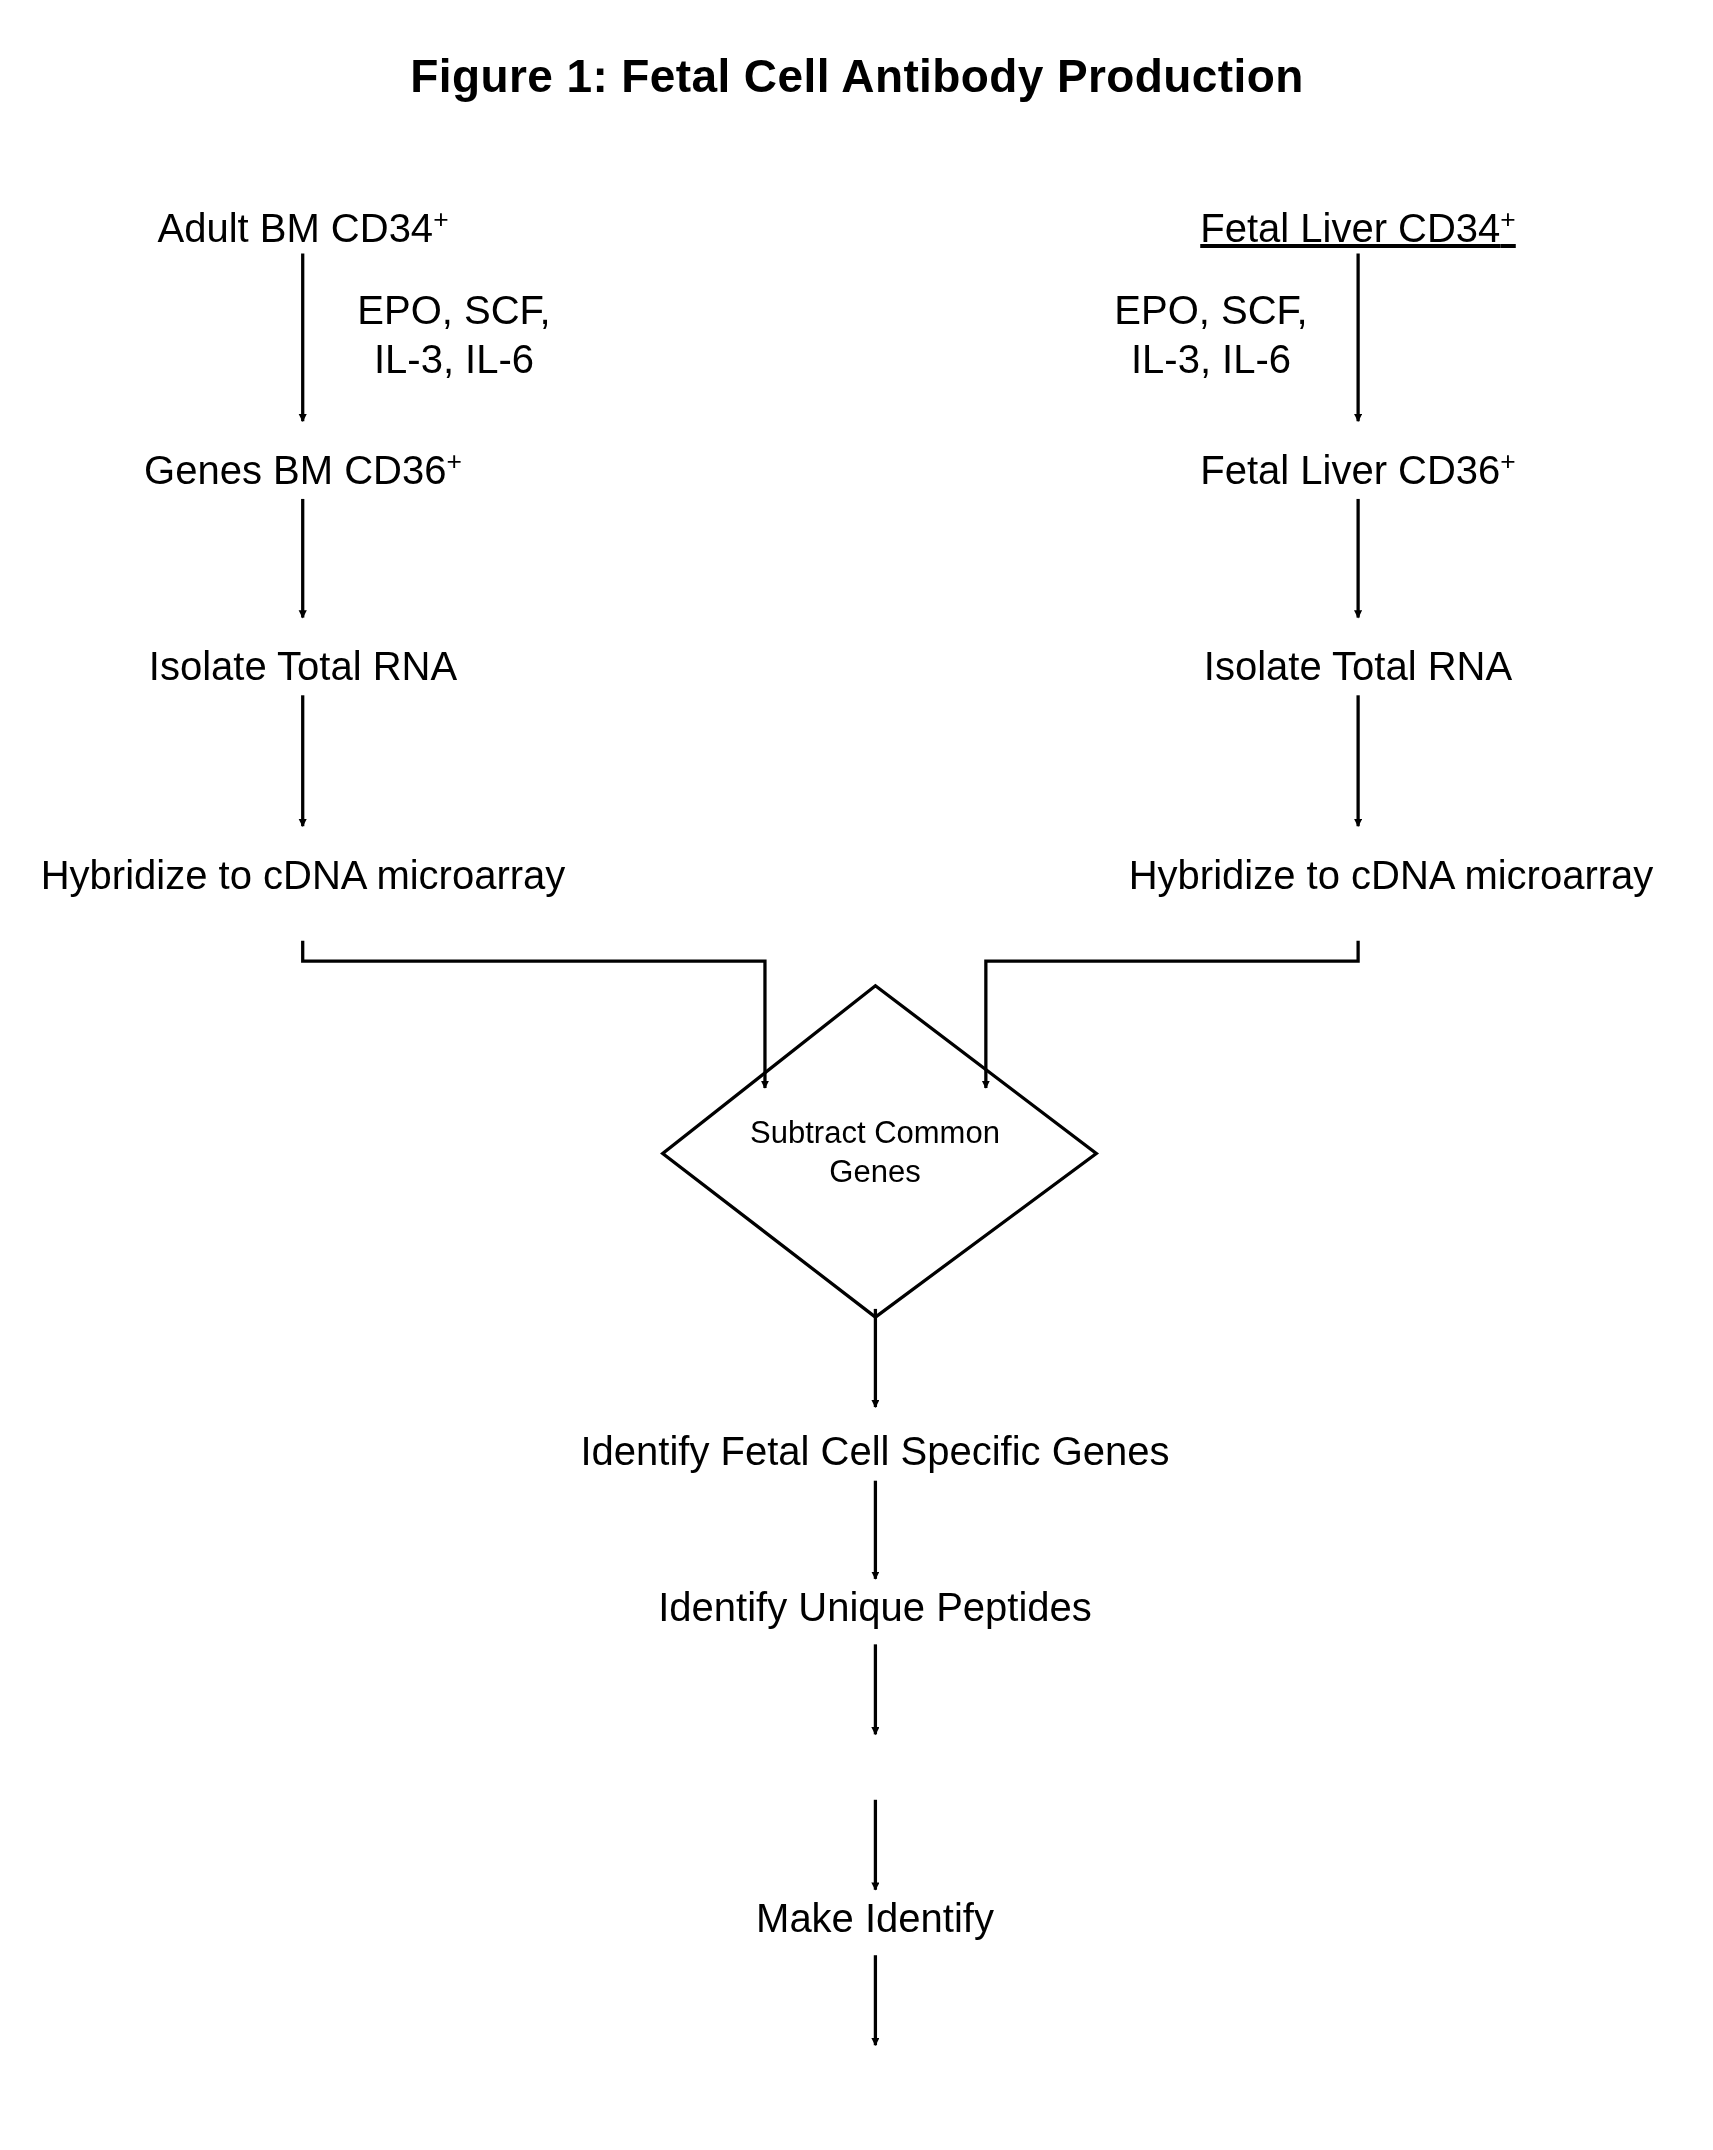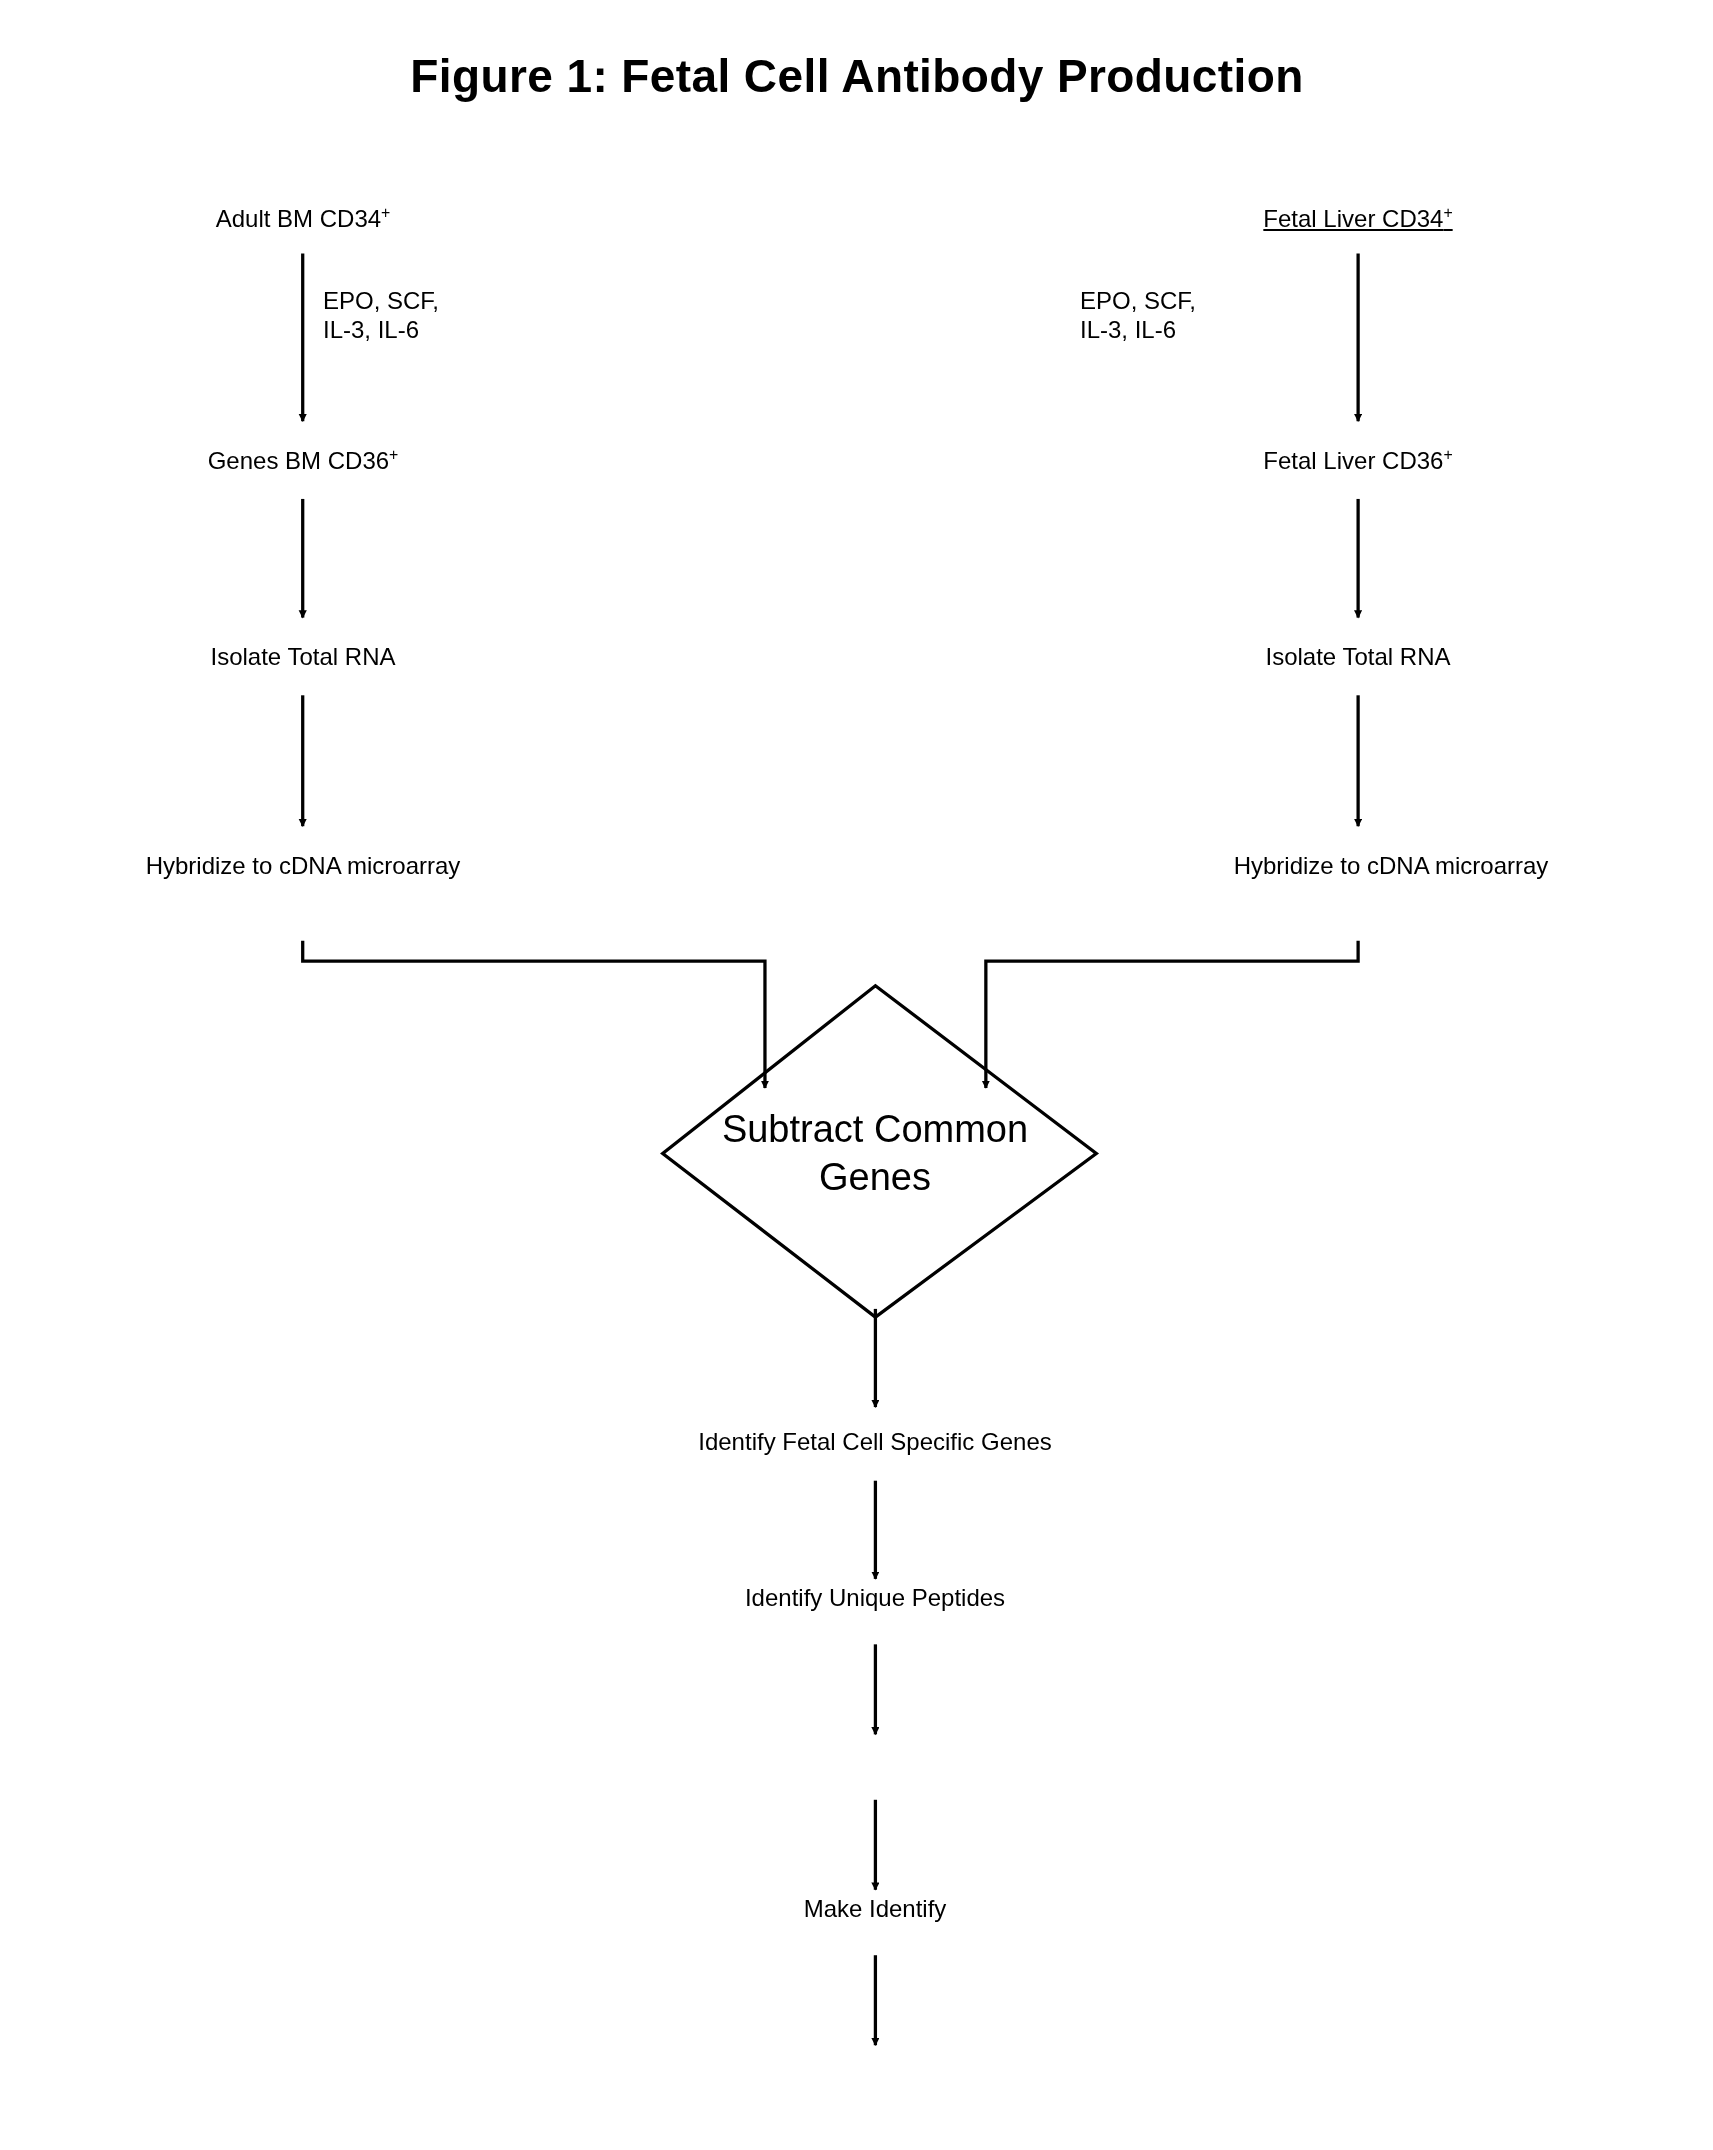--- a/index.html
+++ b/index.html
@@ -27,45 +27,45 @@
     left: 0;
     top: 41px;
     width: 1714px;
     text-align: center;
     font-size: 46px;
     font-weight: bold;
     letter-spacing: 0.4px;
   }
   .node {
     position: absolute;
-    font-size: 24px;
+    font-size: 40px;
     line-height: 1.22;
     white-space: nowrap;
-    text-align: left;
+    text-align: center;
     transform: translateX(-50%);
   }
   .node.multiline {
     white-space: normal;
   }
   .sup {
     font-size: 0.66em;
     vertical-align: super;
     line-height: 0;
   }
   svg.wires {
     position: absolute;
     left: 0;
     top: 0;
     width: 1714px;
     height: 2151px;
     overflow: visible;
   }
   .diamond-label {
     position: absolute;
-    font-size: 38px;
+    font-size: 31px;
     line-height: 1.25;
     text-align: center;
     transform: translate(-50%, -50%);
     width: 344px;
   }
 </style>
 </head>
 <body>
 
 <div id="figure-root">

